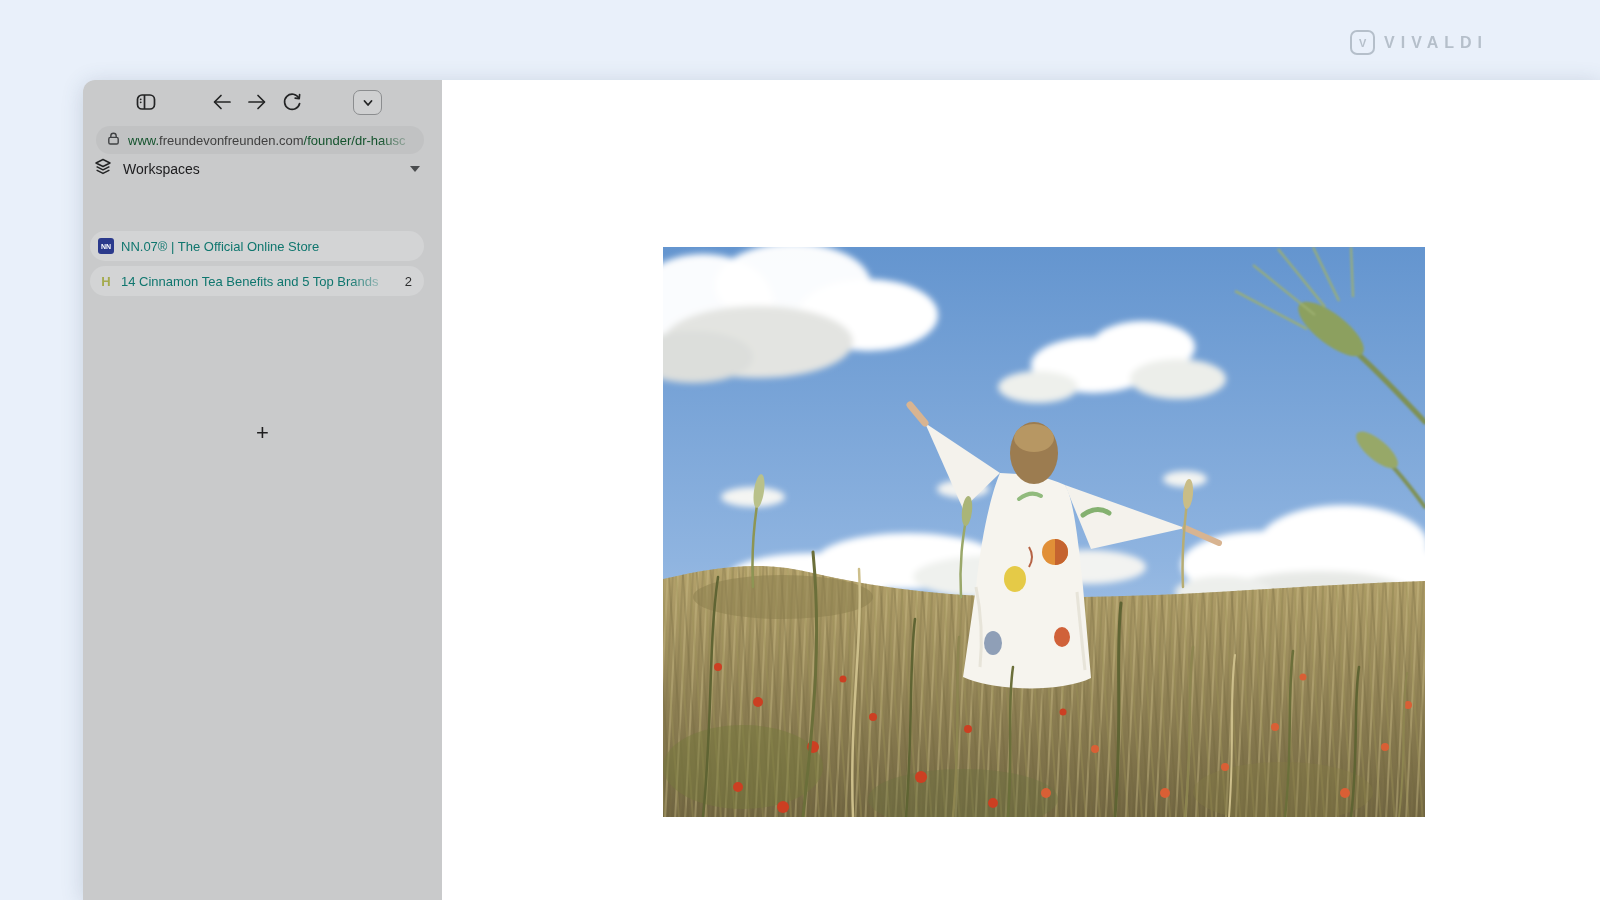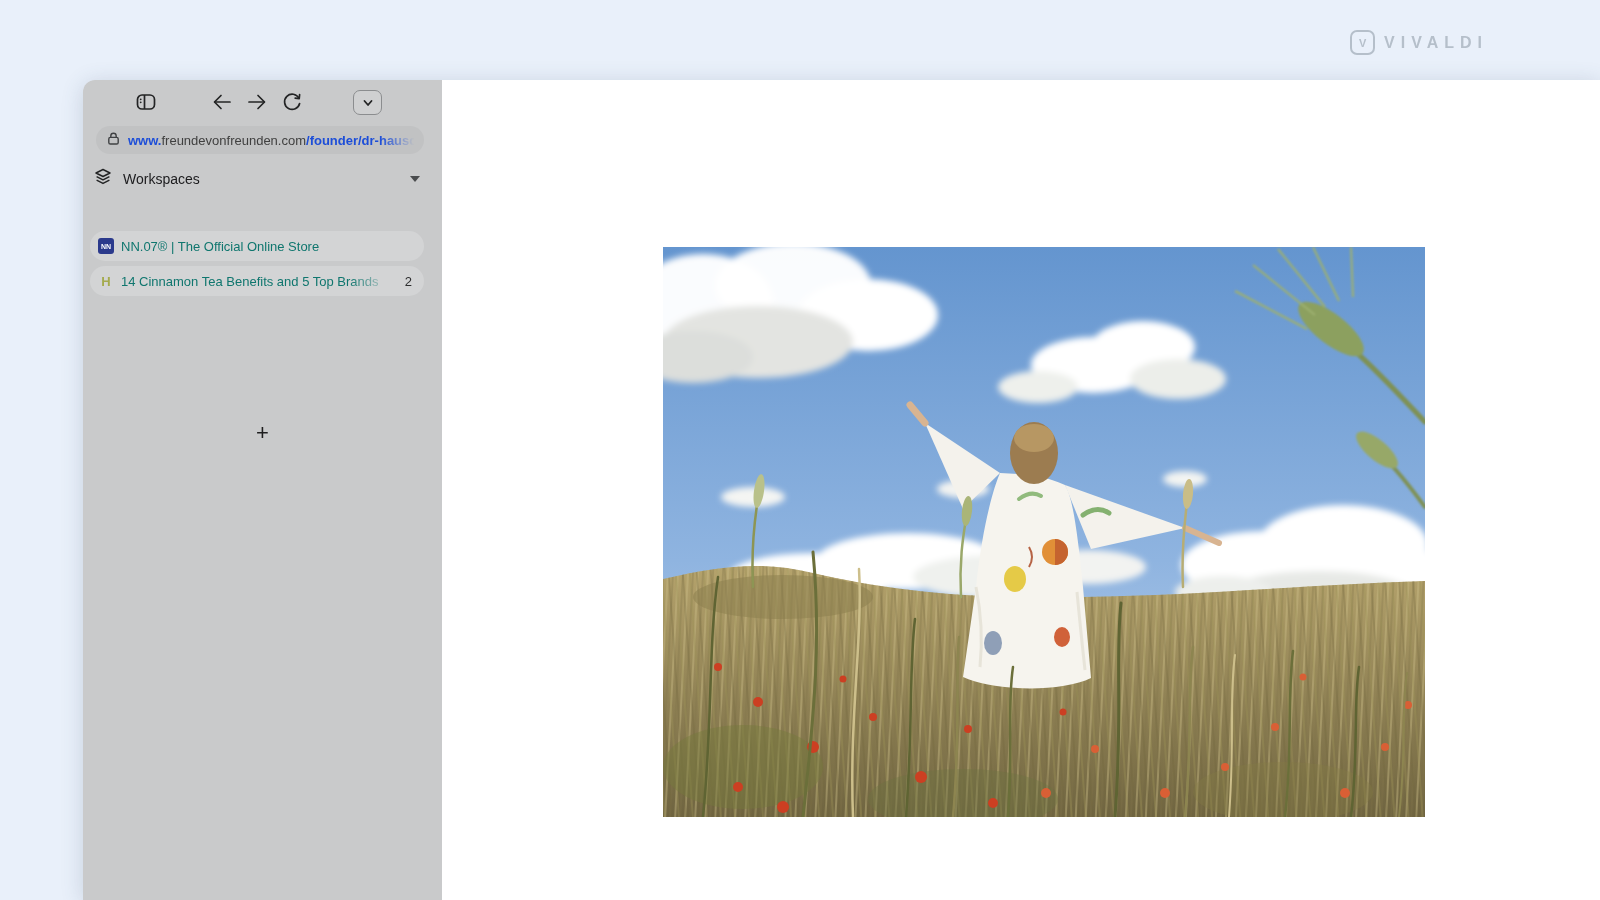--- a/index.html
+++ b/index.html
@@ -44,26 +44,26 @@
     position:absolute;left:13px;top:46px;width:328px;height:28px;
     background:#c1c2c3;border-radius:14px;
     display:flex;align-items:center;padding:0 10px;box-sizing:border-box;gap:7px;
     cursor:text;
   }
   .url{
     flex:1;white-space:nowrap;overflow:hidden;font-size:13px;
     -webkit-mask-image:linear-gradient(90deg,#000 88%,transparent 100%);
             mask-image:linear-gradient(90deg,#000 88%,transparent 100%);
   }
-  .url .dim{color:#1d4ed8;font-weight:bold;}
+  .url .dim{color:#14532d;}
   .url .dom{color:#404040;font-weight:normal;}
 
   
   .workspaces{
-    position:absolute;left:10px;top:85px;width:339px;height:28px;
+    position:absolute;left:10px;top:75px;width:339px;height:28px;
     display:flex;align-items:center;gap:10px;cursor:pointer;
   }
   .workspaces .label{font-size:14px;color:#1c1c1e;}
   .ws-caret{
     margin-left:auto;margin-right:12px;width:0;height:0;
     border-left:5px solid transparent;border-right:5px solid transparent;
     border-top:6px solid #4a4c4e;
   }
 
   

